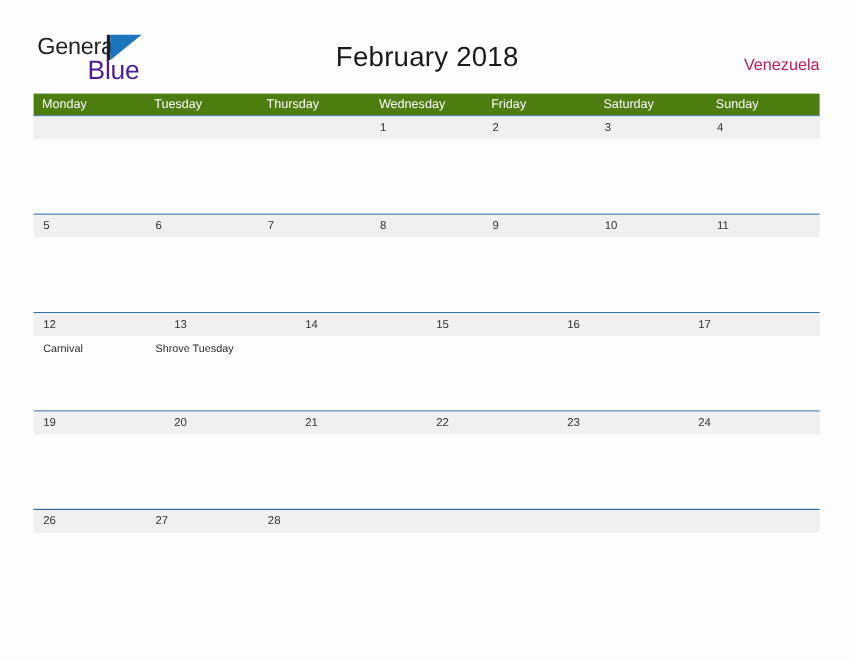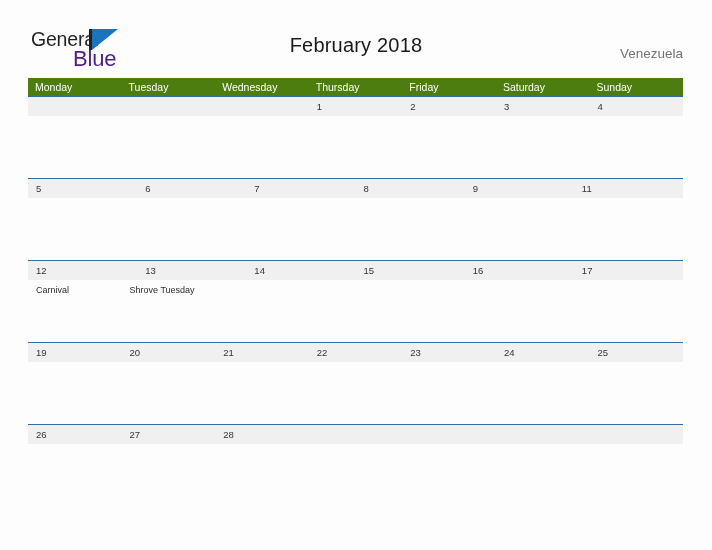--- a/index.html
+++ b/index.html
@@ -65,31 +65,31 @@
     width: 0; height: 0;
     border-left: 26px solid #1b75bc;
     border-bottom: 21px solid transparent;
   }
 
   .cal-title {
     position: absolute;
     left: 0; right: 0;
     top: 34px;
     text-align: center;
-    font-size: 20px;
+    font-size: 23px;
     color: #1a1a1a;
     letter-spacing: 0.2px;
   }
 
   .region {
     position: absolute;
     right: 29px;
     top: 46px;
     font-size: 13.5px;
-    color: #737373;
+    color: #be185d;
   }
 
   
   .calendar {
     position: absolute;
     left: 28px;
     top: 78px;
     width: 655px;
   }
 
@@ -166,22 +166,22 @@
     <div class="cal-title">February 2018</div>
 
     <div class="region">Venezuela</div>
   </div>
 
   <div class="calendar">
 
     <div class="dow-row">
       <div class="dow-cell">Monday</div>
       <div class="dow-cell">Tuesday</div>
+      <div class="dow-cell">Thursday</div>
       <div class="dow-cell">Wednesday</div>
-      <div class="dow-cell">Thursday</div>
       <div class="dow-cell">Friday</div>
       <div class="dow-cell">Saturday</div>
       <div class="dow-cell">Sunday</div>
     </div>
 
     <div class="week">
       <div class="week-dates">
         <div class="date-cell"></div>
         <div class="date-cell"></div>
         <div class="date-cell"></div>
@@ -215,20 +215,21 @@
       </div>
     </div>
 
     <div class="week">
       <div class="week-dates">
         <div class="date-cell">5</div>
         <div class="date-cell">6</div>
         <div class="date-cell">7</div>
         <div class="date-cell">8</div>
         <div class="date-cell">9</div>
+        <div class="date-cell">10</div>
         <div class="date-cell">11</div>
       </div>
       <div class="week-events">
         <div class="event-cell">
             <div class="event-text"></div>
           </div>
         <div class="event-cell">
             <div class="event-text"></div>
           </div>
         <div class="event-cell">
@@ -284,21 +285,20 @@
     </div>
 
     <div class="week">
       <div class="week-dates">
         <div class="date-cell">19</div>
         <div class="date-cell">20</div>
         <div class="date-cell">21</div>
         <div class="date-cell">22</div>
         <div class="date-cell">23</div>
         <div class="date-cell">24</div>
-        <div class="date-cell">25</div>
       </div>
       <div class="week-events">
         <div class="event-cell">
             <div class="event-text"></div>
           </div>
         <div class="event-cell">
             <div class="event-text"></div>
           </div>
         <div class="event-cell">
             <div class="event-text"></div>

